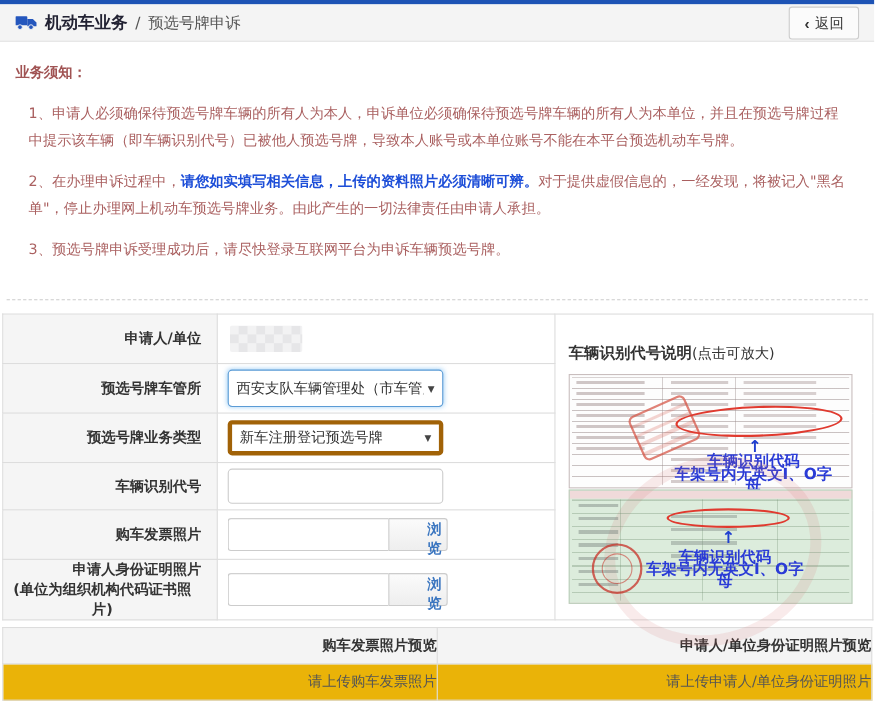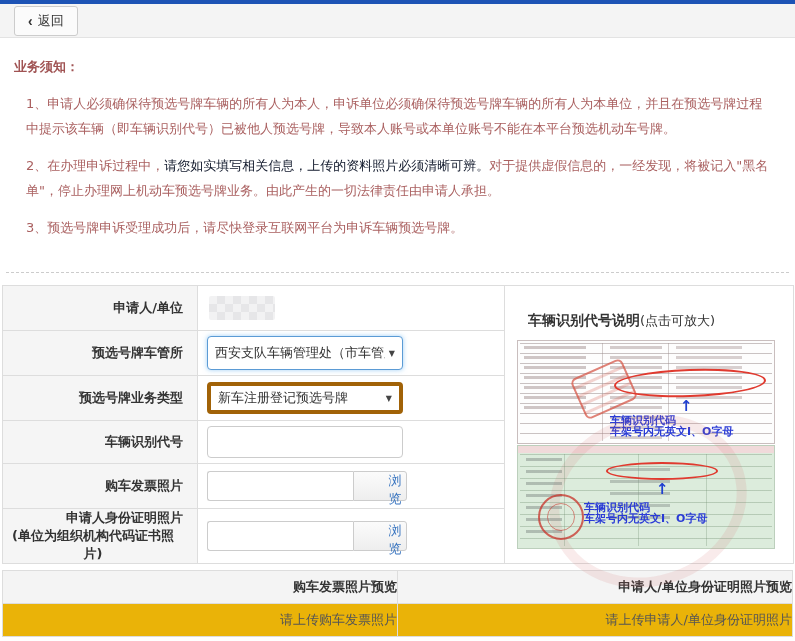--- a/index.html
+++ b/index.html
@@ -15,21 +15,21 @@
   .breadcrumb .crumb-sep, .breadcrumb .crumb-page { color: #555; font-size: 14px; }
   .truck { width: 20px; height: 15px; display: inline-block; }
   .btn-back-top { background: #fbfbfb; border: 1px solid #ccc; border-radius: 3px;
             font-size: 13px; color: #333; padding: 5px 13px; cursor: pointer; display: flex; align-items: center; gap: 5px; }
   .btn-back-top .chev { font-weight: bold; font-size: 14px; line-height: 10px; }
 
   
   .notice { padding: 16px 12px 10px 14px; color: #aa6060; font-size: 13px; line-height: 25px; }
   .notice-title { font-weight: bold; color: #a05353; margin-bottom: 2px; }
   .notice p { margin: 12px; }
-  .hl { color: #0f172a; font-weight: normal; }
+  .hl { color: #1d4ed8; font-weight: bold; }
   .divider { border-top: 1px dashed #ccc; margin: 10px 6px 12px 6px; }
 
   
   .form-table { width: 791px; margin-left: 2px; border-collapse: collapse; table-layout: fixed; }
   .form-table td { border: 1px solid #ddd; vertical-align: middle; }
   .cell-label { width: 195px; background: #f5f5f5; text-align: right; padding-right: 14px;
                 font-size: 13px; font-weight: bold; color: #333; }
   .cell-label .sublabel { display:block; font-size: 13px; text-align: center; }
   .cell-field { width: 307px; background: #fff; padding-left: 9px; }
   .cell-panel { width: 289px; background: #fff; vertical-align: top; padding: 12px 10px 0 12px; }
@@ -45,25 +45,25 @@
   .selectbox.focused { border: 1px solid #5b9bd5; box-shadow: 0 0 5px rgba(82,168,236,.55); height: 34px; }
   .selectbox .sel-text { font-size: 13px; color: #333; white-space: nowrap; overflow: hidden; flex: 1; }
   .selectbox .arrow { font-size: 8px; color: #444; margin-left: 4px; flex: none; }
 
   .text-input { width: 196px; height: 32px; border: 1px solid #ccc; border-radius: 4px; font-size: 13px;
       padding: 0 7px; color: #333; outline: none; font-family: inherit; }
   .input-group { display: flex; width: 200px; }
   .input-group .gi { width: 146px; height: 30px; border: 1px solid #ccc; border-right: none;
       border-radius: 3px 0 0 3px; padding: 0 6px; font-size: 13px; outline: none; font-family: inherit; }
   .btn-browse { width: 54px; height: 30px; border: 1px solid #ccc; border-radius: 0 3px 3px 0;
-      background: linear-gradient(#fbfbfb,#eee); color: #3b76c0; font-size: 13px; font-weight: normal; cursor: pointer; padding-left: 30px; }
+      background: linear-gradient(#fbfbfb,#eee); color: #3b76c0; font-size: 13px; font-weight: bold; cursor: pointer; padding-left: 30px; }
 
   
   .panel-title { font-size: 13px; color: #333; }
-  .panel-title .t-bold { font-weight: bold; font-size: 14px; margin-left: 11px; }
+  .panel-title .t-bold { font-weight: bold; font-size: 14px; }
   .guide-img { position: relative; width: 262px; margin-top: 10px; cursor: pointer; }
 
   .cert-doc { position: relative; width: 258px; height: 104px; background: #fdfdfd; border: 1px solid #c9bebe; }
   .cert-grid { position: absolute; left: 2px; top: 2px; right: 2px; bottom: 2px;
       background-image:
         repeating-linear-gradient(180deg, rgba(150,135,135,.5) 0 1px, transparent 1px 10px),
         linear-gradient(90deg, transparent 0 82px, rgba(150,135,135,.4) 82px 83px, transparent 83px 148px, rgba(150,135,135,.4) 148px 149px, transparent 149px); }
   .cert-bars { position: absolute; left: 2px; top: 2px; right: 2px; bottom: 2px;
       background-image:
         repeating-linear-gradient(180deg, transparent 0 3px, #cfc6c6 3px 6px, transparent 6px 10px),
@@ -71,22 +71,22 @@
         repeating-linear-gradient(180deg, transparent 0 3px, #d8d0d0 3px 6px, transparent 6px 10px);
       background-size: 62px 70px, 52px 100%, 66px 60px;
       background-position: 4px 0, 90px 0, 156px 0; background-repeat: no-repeat; }
   .stamp-rect { position: absolute; left: 58px; top: 26px; width: 56px; height: 44px;
       border: 2px solid rgba(214,88,74,.75); border-radius: 6px; transform: rotate(-24deg);
       background: repeating-linear-gradient(180deg, transparent 0 6px, rgba(214,88,74,.25) 6px 9px); }
   .ellipse-top { position: absolute; left: 96px; top: 28px; width: 152px; height: 28px;
       border: 2px solid #e03a2f; border-radius: 50%; transform: rotate(-2deg); }
   .arrow-up { position: absolute; color: #1f3fd0; font-weight: bold; font-size: 15px; line-height: 14px; }
   .a1 { left: 162px; top: 58px; }
-  .annot { position: absolute; color: #2a3bd6; font-weight: bold; font-size: 11px; line-height: 11px;
-      width: 150px; }
+  .annot { position: absolute; color: #2a3bd6; font-weight: bold; font-size: 14px; line-height: 11px;
+      text-align: center; width: 150px; }
   .an1 { left: 92px; top: 74px; }
 
   .green-doc { position: relative; width: 258px; height: 104px; border: 1px solid #bccfbc; margin-top: 1px;
       background: linear-gradient(180deg, #f0dada 0 7px, #dcecdc 7px); }
   .green-grid { position: absolute; left: 2px; top: 8px; right: 2px; bottom: 2px;
       background-image:
         repeating-linear-gradient(180deg, rgba(110,140,110,.35) 0 1px, transparent 1px 12px),
         linear-gradient(90deg, transparent 0 44px, rgba(110,140,110,.3) 44px 45px, transparent 45px 118px, rgba(110,140,110,.3) 118px 119px, transparent 119px 186px, rgba(110,140,110,.3) 186px 187px, transparent 187px); }
   .green-bars { position: absolute; left: 2px; top: 8px; right: 2px; bottom: 2px;
       background-image:
@@ -122,20 +122,31 @@
   .btn-back-bottom .refresh { font-weight: bold; font-size: 14px; }
 </style>
 </head>
 <body>
 
 <div class="page">
 
   <div class="topbar"></div>
 
   <div class="header">
+    <div class="breadcrumb">
+      <svg class="truck" viewBox="0 0 24 18">
+        <rect x="0" y="2" width="13" height="10" rx="1" fill="#2456bd"></rect>
+        <path d="M13 5 h6 l4 4 v4 h-10 z" fill="#2456bd"></path>
+        <circle cx="5" cy="14" r="2.6" fill="#2456bd" stroke="#f4f4f4" stroke-width="1"></circle>
+        <circle cx="17" cy="14" r="2.6" fill="#2456bd" stroke="#f4f4f4" stroke-width="1"></circle>
+      </svg>
+      <span class="crumb-main">机动车业务</span>
+      <span class="crumb-sep">/</span>
+      <span class="crumb-page">预选号牌申诉</span>
+    </div>
     <button class="btn-back-top">
       <span class="chev">‹</span>
       <span>返回</span>
     </button>
   </div>
 
   <div class="notice">
     <div class="notice-title">业务须知：</div>
     <p>1、申请人必须确保待预选号牌车辆的所有人为本人，申诉单位必须确保待预选号牌车辆的所有人为本单位，并且在预选号牌过程中提示该车辆（即车辆识别代号）已被他人预选号牌，导致本人账号或本单位账号不能在本平台预选机动车号牌。</p>
     <p><span>2、在办理申诉过程中，</span><span class="hl">请您如实填写相关信息，上传的资料照片必须清晰可辨。</span><span>对于提供虚假信息的，一经发现，将被记入"黑名单"，停止办理网上机动车预选号牌业务。由此产生的一切法律责任由申请人承担。</span></p>

